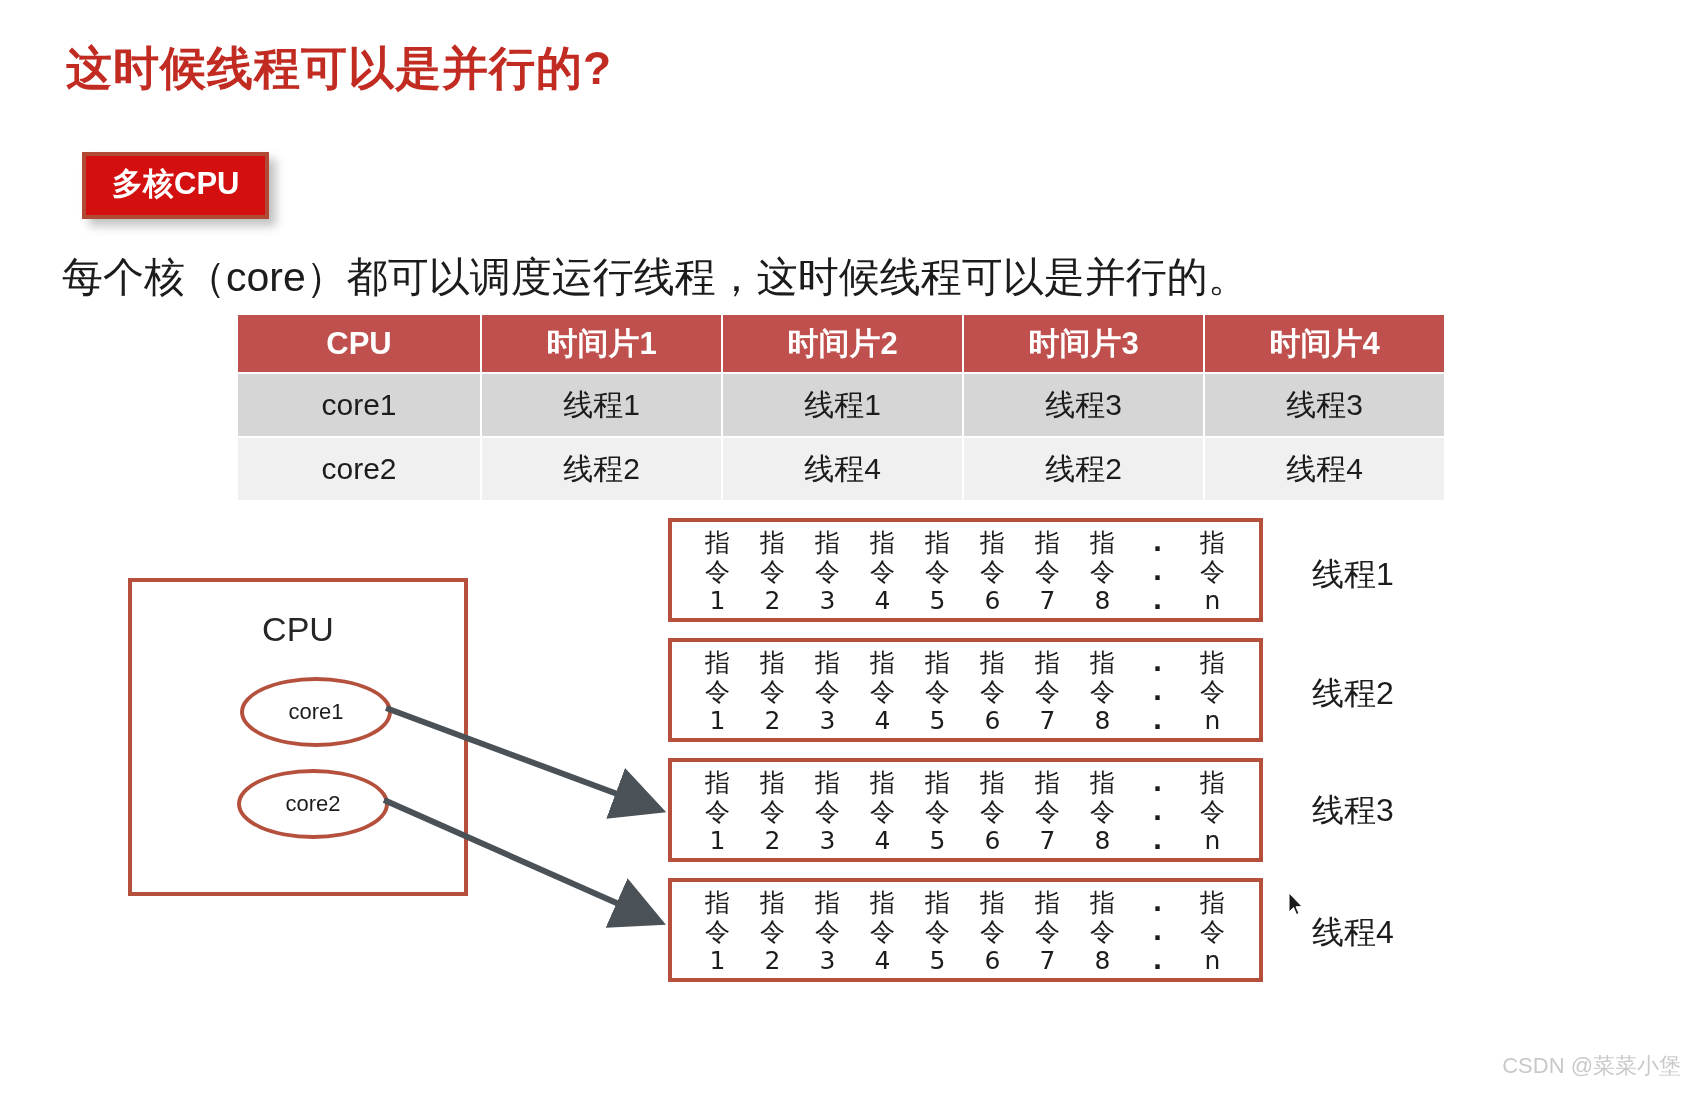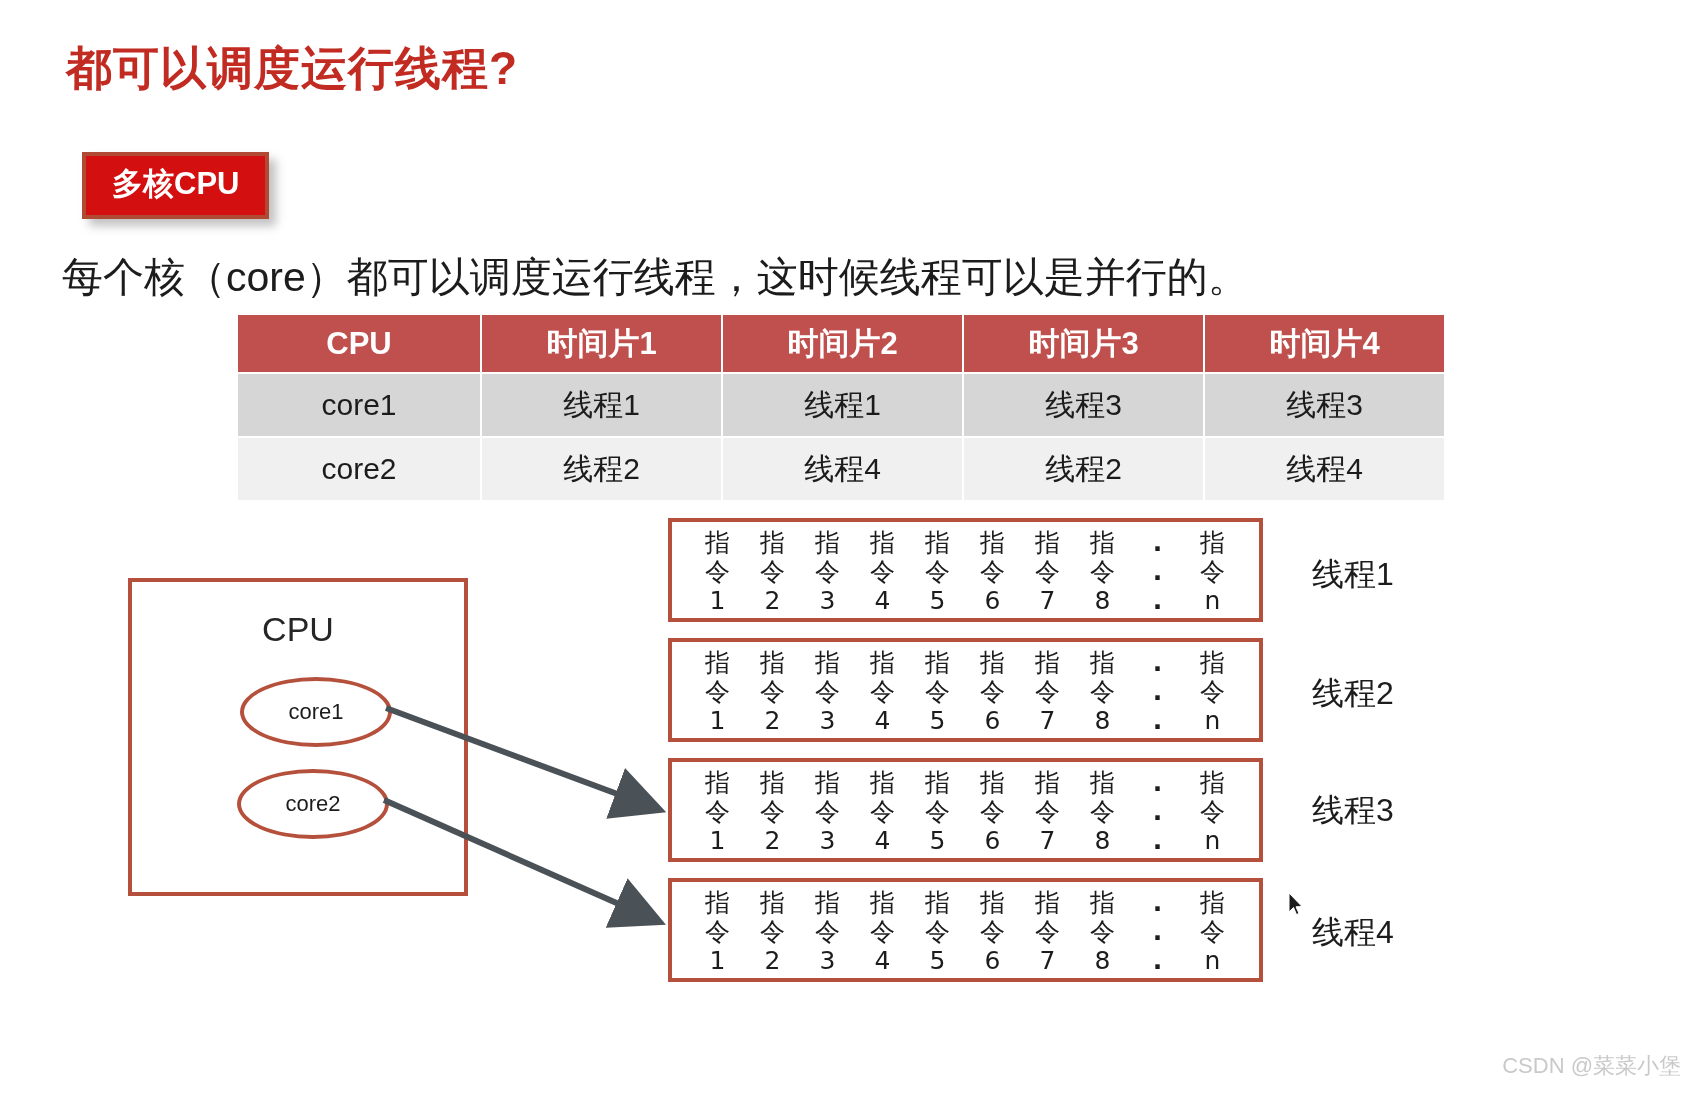--- a/index.html
+++ b/index.html
@@ -196,21 +196,21 @@
     bottom: 12px;
     font-size: 22px;
     color: #c9c9c9;
     white-space: nowrap;
     margin-left: 44px;
   }
 </style>
 </head>
 <body>
 
-<div class="page-title">都可以调度运行线程?</div>
+<div class="page-title">这时候线程可以是并行的?</div>
 
 <div class="badge-wrap">
   <div class="badge">多核CPU</div>
 </div>
 
 <div class="subtitle">每个核（core）都可以调度运行线程，这时候线程可以是并行的。</div>
 
 <table class="sched-table">
   <colgroup>
     <col class="col-cpu">

